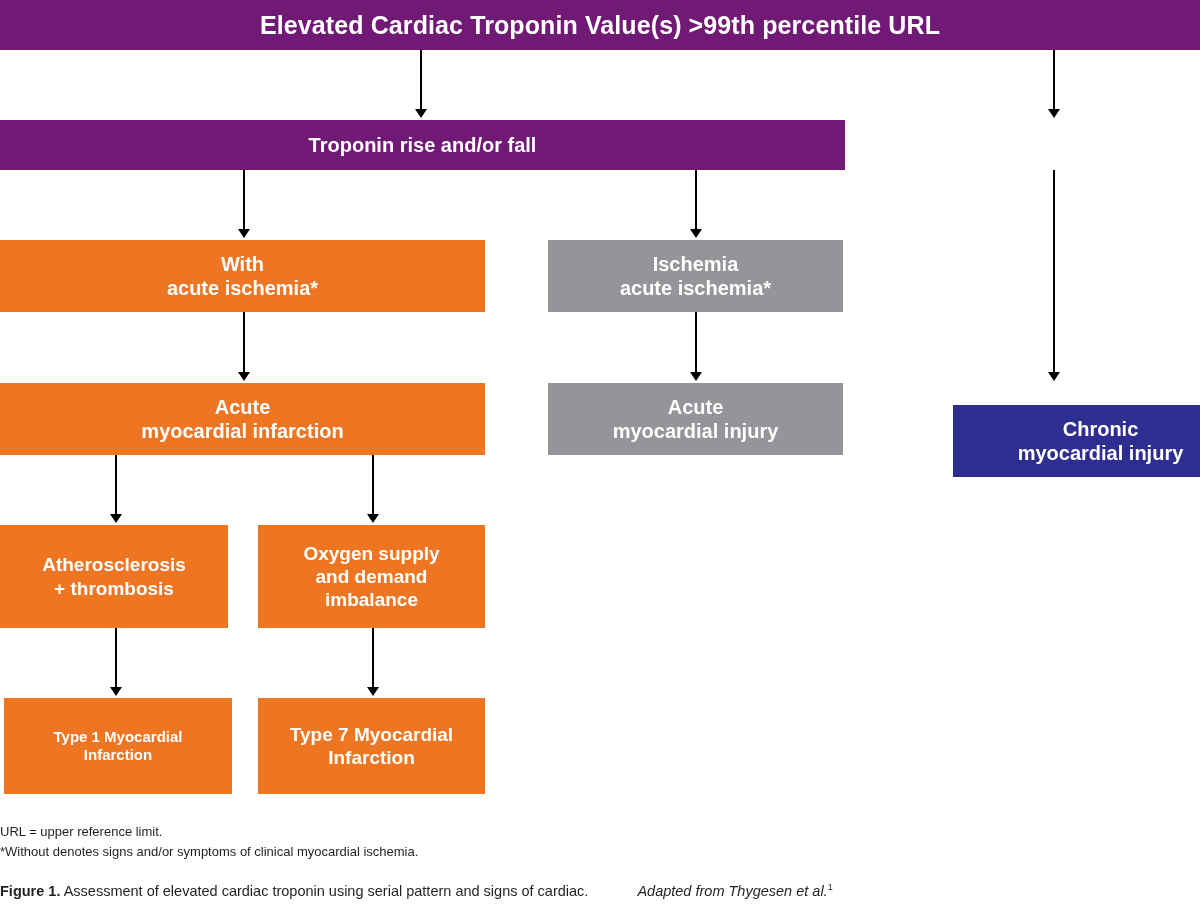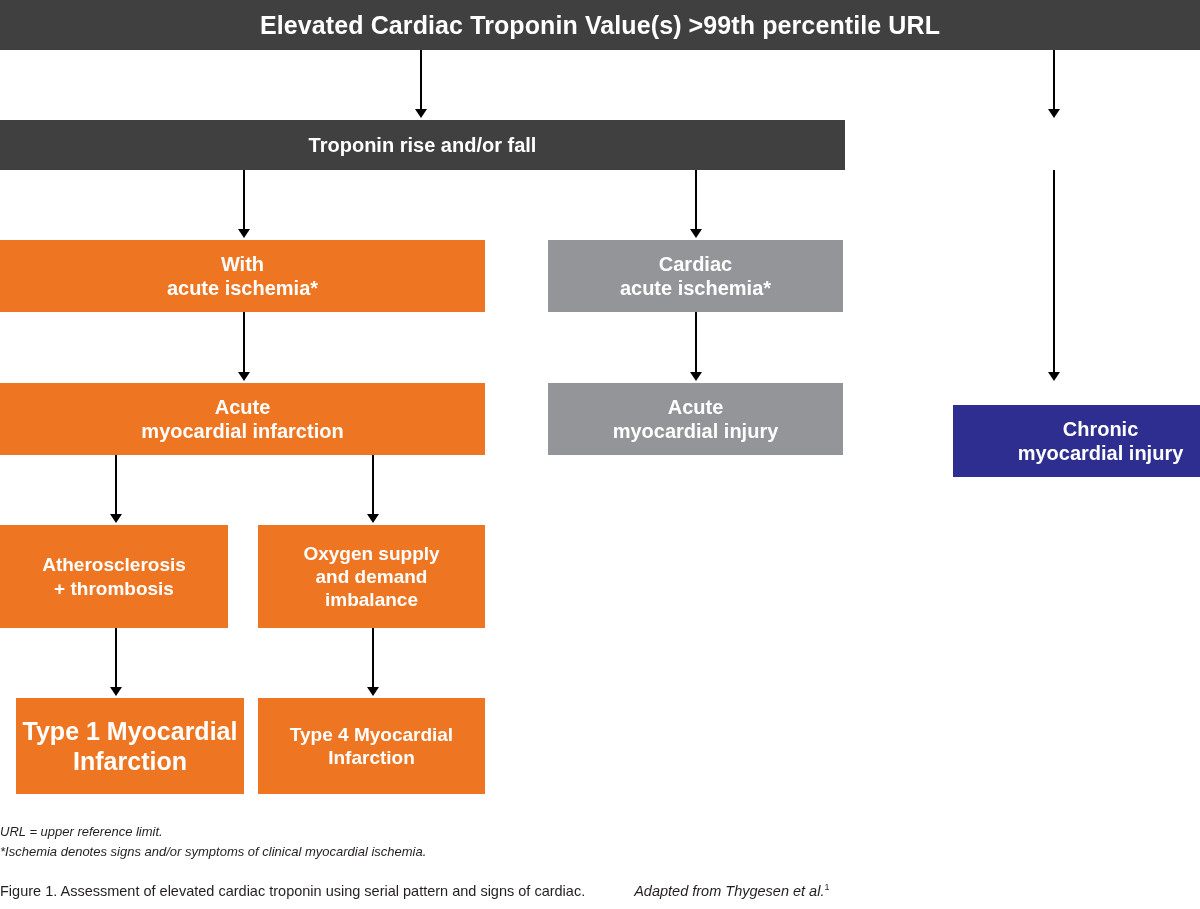--- a/index.html
+++ b/index.html
@@ -26,21 +26,21 @@
     align-items: center;
     justify-content: center;
     text-align: center;
     color: #ffffff;
     font-weight: bold;
     line-height: 1.22;
     box-sizing: border-box;
     padding: 2px 6px;
     white-space: pre-line;
   }
-  .box.teal   { background: #404040; }
+  .box.teal   { background: #701a75; }
   .box.orange { background: #EE7623; }
   .box.gray   { background: #949599; }
   .box.blue   { background: #2D2E8F; }
 
   
   #box-header {
     left: 0; top: 0; width: 1200px; height: 50px;
     font-size: 25px;
     letter-spacing: .1px;
   }
@@ -56,21 +56,21 @@
   
   #box-ami     { left: 0;    top: 383px; width: 485px; height: 72px; font-size: 20px; }
   #box-injury  { left: 548px; top: 383px; width: 295px; height: 72px; font-size: 20px; }
   #box-chronic { left: 905px; top: 405px; width: 295px; height: 72px; font-size: 20px; margin-left: 48px; }
 
   
   #box-athero  { left: 0;    top: 525px; width: 228px; height: 103px; font-size: 19px; }
   #box-oxygen  { left: 258px; top: 525px; width: 227px; height: 103px; font-size: 19px; }
 
   
-  #box-type1 { left: 16px;    top: 698px; width: 228px; height: 96px; font-size: 25px; }
+  #box-type1 { left: 4px;    top: 698px; width: 228px; height: 96px; font-size: 15px; }
   #box-type2 { left: 258px; top: 698px; width: 227px; height: 96px; font-size: 19px; }
 
   
   .arrow {
     position: absolute;
     width: 18px;
     overflow: visible;
   }
   .arrow .shaft {
     position: absolute;
@@ -88,53 +88,52 @@
     border-top: 9px solid #000000;
   }
 
   
   #footnotes {
     position: absolute;
     left: 0;
     top: 822px;
     width: 900px;
     font-size: 13px;
-    font-style: italic;
     color: #231f20;
     line-height: 1.55;
   }
   #footnotes div { white-space: nowrap; }
 
   #caption {
     position: absolute;
     left: 0;
     top: 882px;
     width: 1200px;
     font-size: 14.5px;
     color: #231f20;
     line-height: 1.3;
   }
-  #caption .lead { font-weight: normal; }
+  #caption .lead { font-weight: bold; }
   #caption .src  { font-style: italic; margin-left: 45px; }
   #caption sup   { font-size: 9px; vertical-align: super; }
 </style>
 </head>
 <body>
 
 <div id="canvas">
 
   <div class="box teal" id="box-header">Elevated Cardiac Troponin Value(s) &gt;99th percentile URL</div>
 
   <div class="box teal" id="box-rise">Troponin rise and/or fall</div>
 
 
   <div class="box orange" id="box-with">With
 acute ischemia*</div>
 
-  <div class="box gray" id="box-without">Cardiac
+  <div class="box gray" id="box-without">Ischemia
 acute ischemia*</div>
 
   <div class="box orange" id="box-ami">Acute
 myocardial infarction</div>
 
   <div class="box gray" id="box-injury">Acute
 myocardial injury</div>
 
   <div class="box blue" id="box-chronic">Chronic
 myocardial injury</div>
@@ -142,21 +141,21 @@
   <div class="box orange" id="box-oxygen">Oxygen supply
 and demand
 imbalance</div>
 
   <div class="box orange" id="box-athero">Atherosclerosis
 + thrombosis</div>
 
   <div class="box orange" id="box-type1">Type 1 Myocardial
 Infarction</div>
 
-  <div class="box orange" id="box-type2">Type 4 Myocardial
+  <div class="box orange" id="box-type2">Type 7 Myocardial
 Infarction</div>
 
   <div class="arrow" style="left:412px; top:50px; height:68px;">
     <div class="shaft" style="height:59px;"></div>
     <div class="head" style="top:59px;"></div>
   </div>
 
   <div class="arrow" style="left:1045px; top:50px; height:68px;">
     <div class="shaft" style="height:59px;"></div>
     <div class="head" style="top:59px;"></div>
@@ -202,18 +201,18 @@
     <div class="head" style="top:59px;"></div>
   </div>
 
   <div class="arrow" style="left:364px; top:628px; height:68px;">
     <div class="shaft" style="height:59px;"></div>
     <div class="head" style="top:59px;"></div>
   </div>
 
   <div id="footnotes">
     <div>URL = upper reference limit.</div>
-    <div>*Ischemia denotes signs and/or symptoms of clinical myocardial ischemia.</div>
+    <div>*Without denotes signs and/or symptoms of clinical myocardial ischemia.</div>
   </div>
 
   <div id="caption"><span class="lead">Figure 1.</span><span> Assessment of elevated cardiac troponin using serial pattern and signs of cardiac. </span><span class="src">Adapted from Thygesen et al.</span><sup>1</sup></div>
 
 </div>
 
 </body></html>

